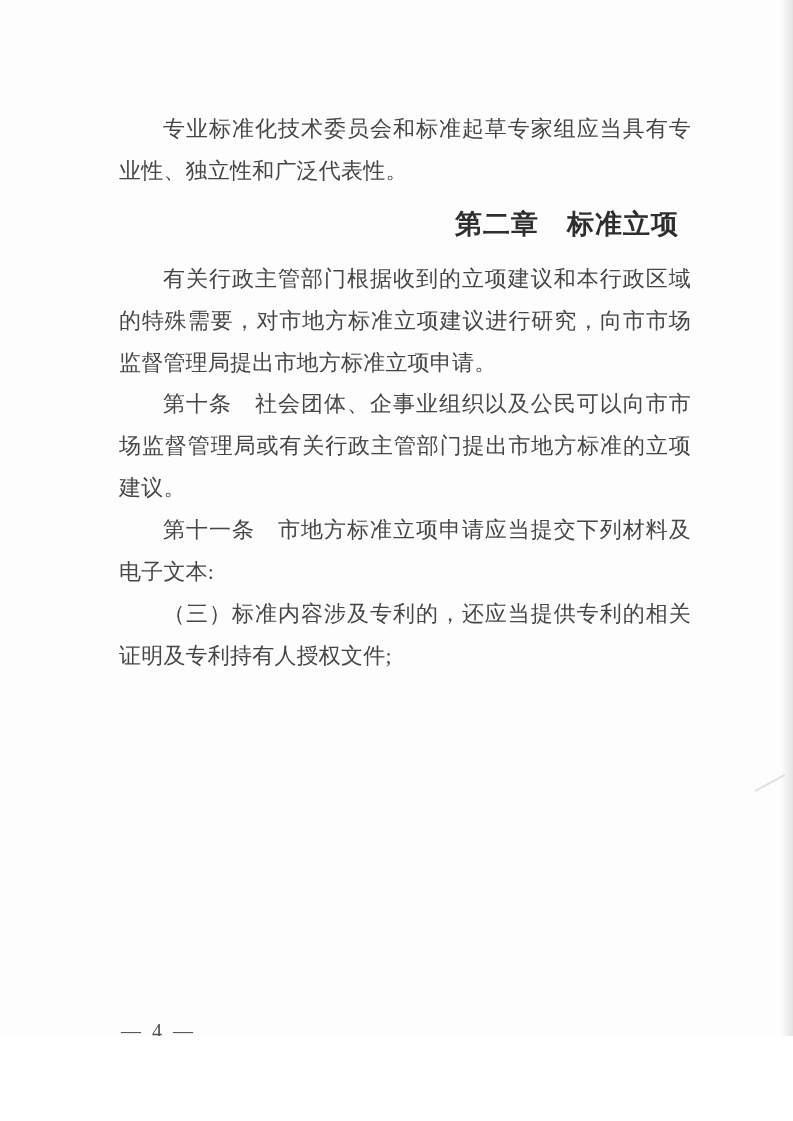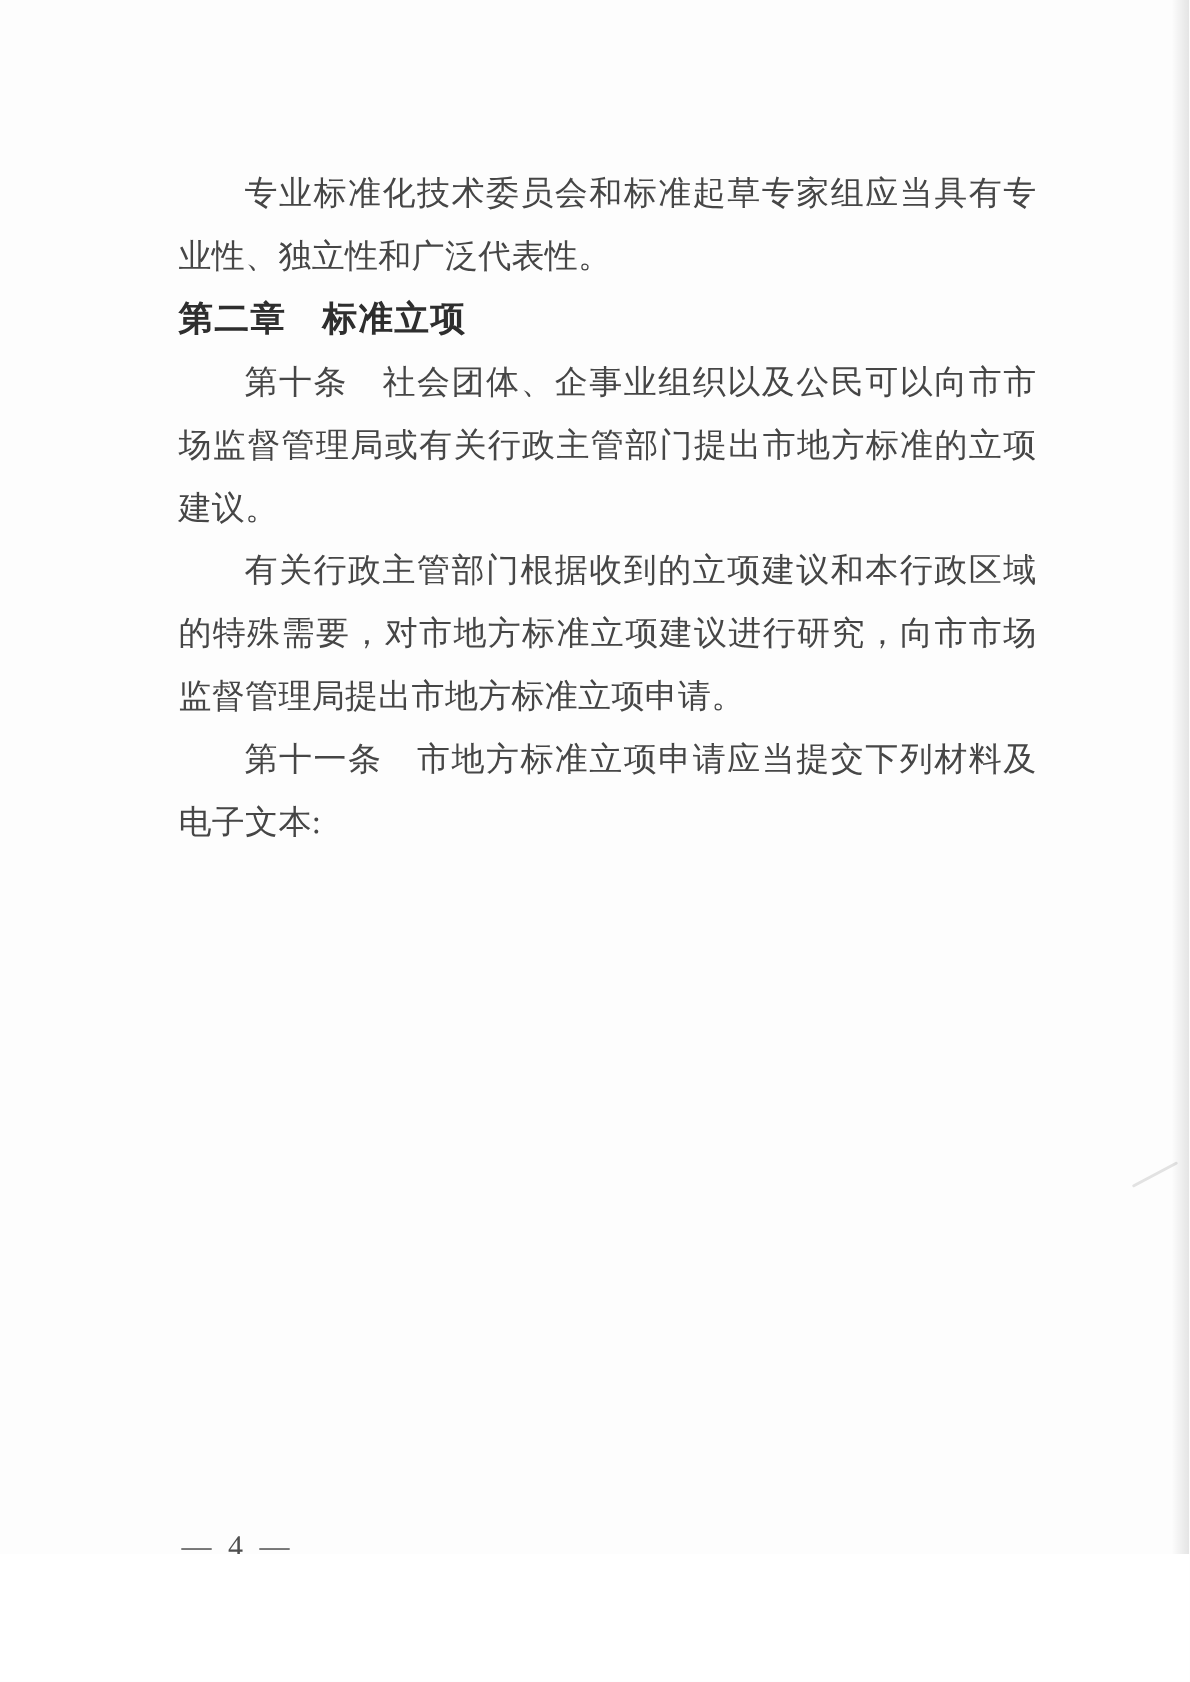--- a/index.html
+++ b/index.html
@@ -25,25 +25,25 @@
     color: #464646;
     text-align: justify;
     word-break: break-all;
   }
   p.body-para {
     margin: 0;
     text-indent: 2em;
     letter-spacing: 0.2px;
   }
   p.chapter-heading {
-    margin: 0;
+    margin: 12px;
     text-indent: 0;
-    text-align: left;
+    text-align: right;
     font-weight: bold;
-    font-size: 23px;
+    font-size: 27px;
     color: #2e2e2e;
     letter-spacing: 1px;
     font-family: "Liberation Sans", "DejaVu Sans", sans-serif;
   }
   .footer {
     position: absolute;
     left: 121px;
     top: 1020px;
     font-size: 20px;
     color: #4f4f4f;
@@ -70,20 +70,21 @@
     border-radius: 2px;
   }
 </style>
 </head>
 <body>
 
 <div class="page">
   <div class="content">
       <p class="body-para">专业标准化技术委员会和标准起草专家组应当具有专业性、独立性和广泛代表性。</p>
       <p class="chapter-heading">第二章　标准立项</p>
+      <p class="body-para">有关行政主管部门根据收到的立项建议和本行政区域的特殊需要，对市地方标准立项建议进行研究，向市市场监督管理局提出市地方标准立项申请。</p>
       <p class="body-para">第十条　社会团体、企事业组织以及公民可以向市市场监督管理局或有关行政主管部门提出市地方标准的立项建议。</p>
-      <p class="body-para">有关行政主管部门根据收到的立项建议和本行政区域的特殊需要，对市地方标准立项建议进行研究，向市市场监督管理局提出市地方标准立项申请。</p>
       <p class="body-para">第十一条　市地方标准立项申请应当提交下列材料及电子文本:</p>
+      <p class="body-para">（三）标准内容涉及专利的，还应当提供专利的相关证明及专利持有人授权文件;</p>
     </div>
   <div class="footer">— 4 —</div>
   <div class="scan-artifact"></div>
   <div class="edge-shadow"></div>
 </div>
 
 </body></html>

